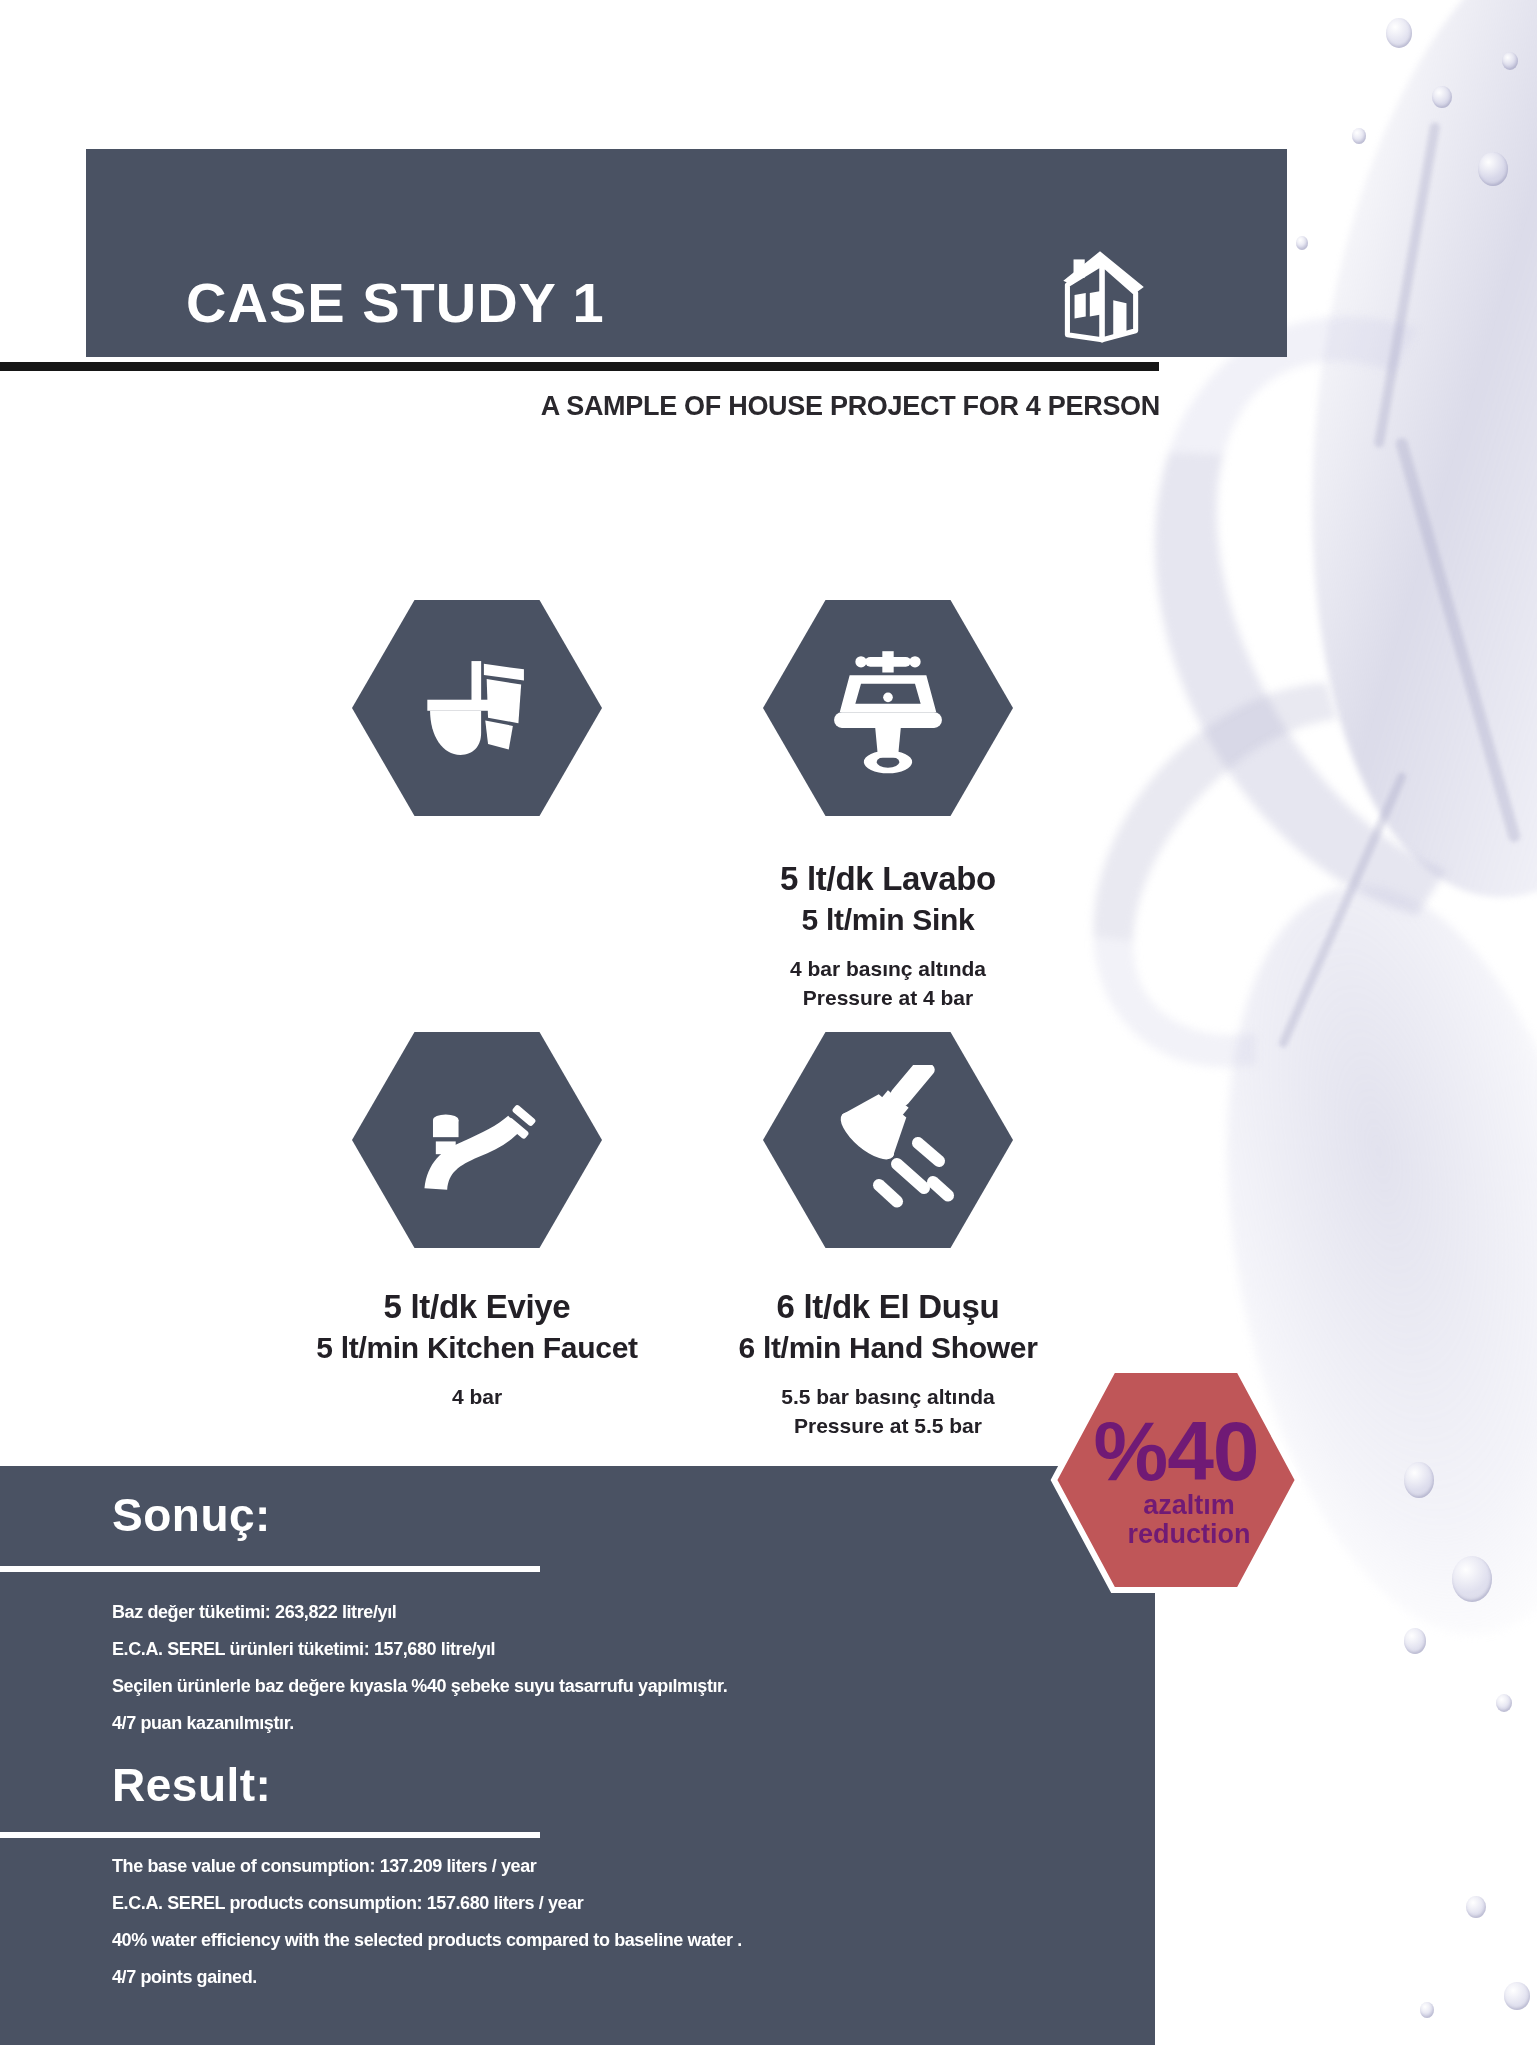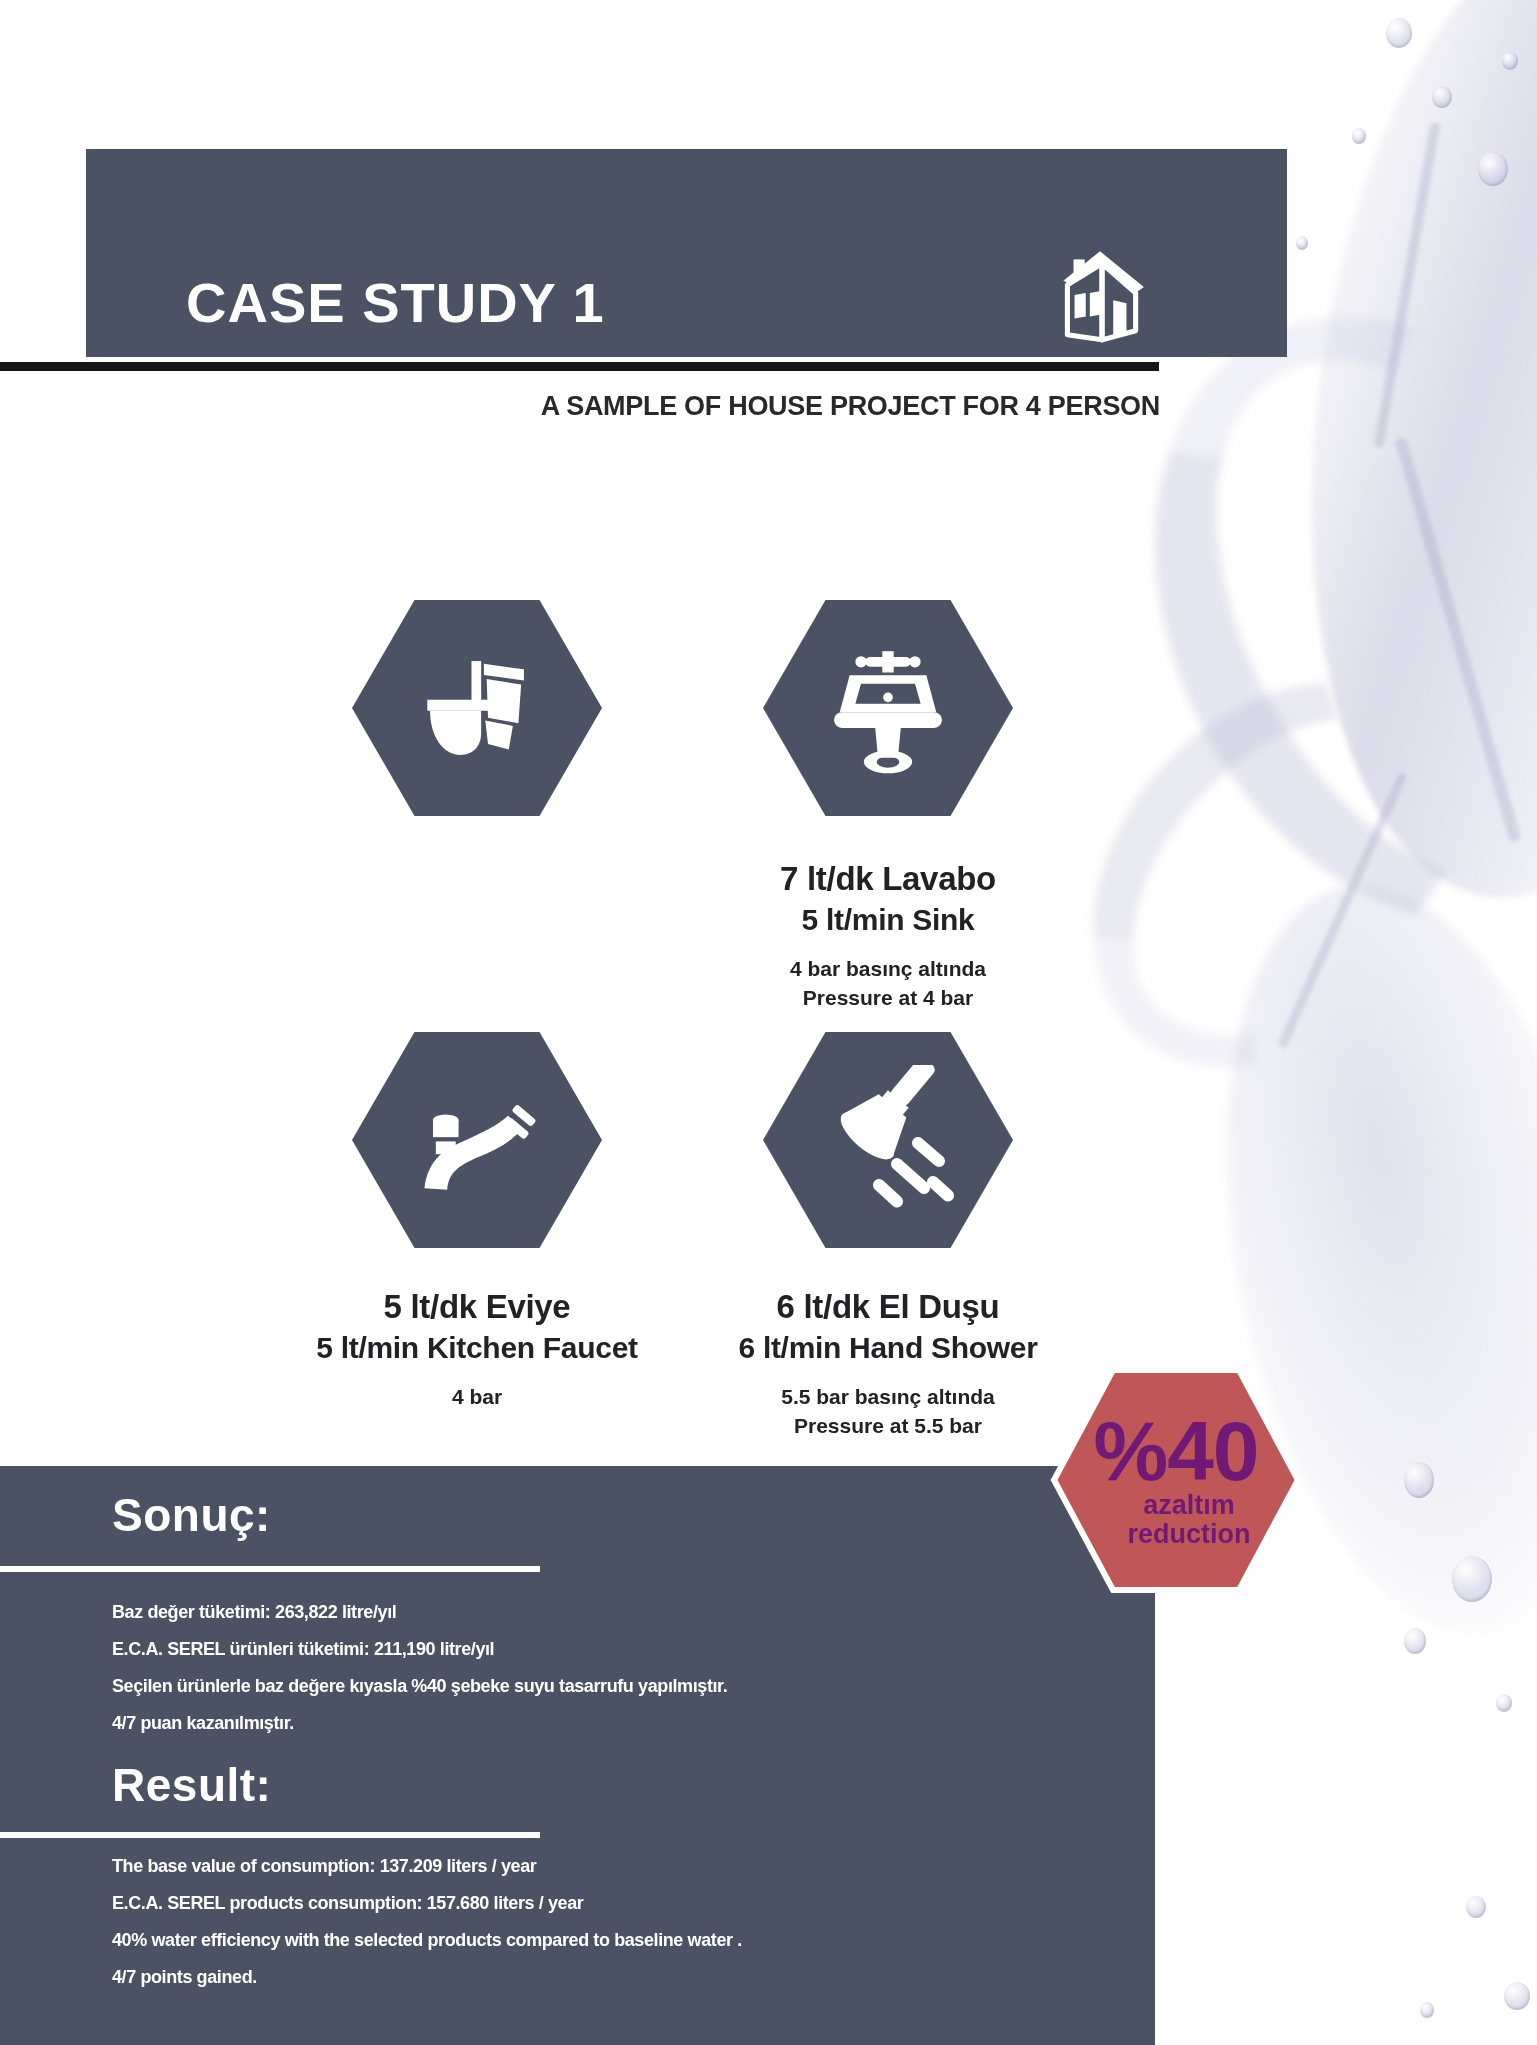--- a/index.html
+++ b/index.html
@@ -143,21 +143,21 @@
         <circle cx="69" cy="17.5" r="4"></circle>
         <path fill-rule="evenodd" d="M23,27 L77,27 L84,53 L16,53 Z M31,33 L69,33 L73,47 L27,47 Z"></path>
         <circle cx="50" cy="42.5" r="3.4"></circle>
         <rect x="12" y="53" width="76" height="11" rx="5.5"></rect>
         <polygon points="41,64 59,64 57,85 43,85"></polygon>
         <path fill-rule="evenodd" d="M33,88 a17,8 0 1 0 34,0 a17,8 0 1 0 -34,0 M42,88 a8,4 0 1 0 16,0 a8,4 0 1 0 -16,0"></path>
       </g>
     </svg>
   </div>
   <div class="fix-label" style="left:658px;top:858px;">
-    <div class="t-tr">7 lt/dk Lavabo</div>
+    <div class="t-tr">5 lt/dk Lavabo</div>
     <div class="t-en">5 lt/min Sink</div>
     <div class="gap"></div>
     <div class="note">4 bar basınç altında</div>
     <div class="note">Pressure at 4 bar</div>
   </div>
 
   <div class="hex-tile" style="left:352px;top:1032px;">
     <svg width="142" height="142" viewBox="0 0 100 100">
       <g fill="#ffffff">
         <ellipse cx="28" cy="36" rx="9" ry="4"></ellipse>
@@ -212,21 +212,21 @@
       <div class="badge-sub">azaltım</div>
       <div class="badge-sub">reduction</div>
     </div>
   </div>
 
   <div class="results">
     <div class="res-head" style="top:22px;">Sonuç:</div>
     <div class="res-underline" style="top:100px;"></div>
     <div class="res-lines" style="top:128px;">
       <div>Baz değer tüketimi: 263,822 litre/yıl</div>
-      <div>E.C.A. SEREL ürünleri tüketimi: 211,190 litre/yıl</div>
+      <div>E.C.A. SEREL ürünleri tüketimi: 157,680 litre/yıl</div>
       <div>Seçilen ürünlerle baz değere kıyasla %40 şebeke suyu tasarrufu yapılmıştır.</div>
       <div>4/7 puan kazanılmıştır.</div>
     </div>
     <div class="res-head" style="top:292px;">Result:</div>
     <div class="res-underline" style="top:366px;"></div>
     <div class="res-lines" style="top:382px;">
       <div>The base value of consumption: 137.209 liters / year</div>
       <div>E.C.A. SEREL products consumption: 157.680 liters / year</div>
       <div>40% water efficiency with the selected products compared to baseline water .</div>
       <div>4/7 points gained.</div>

